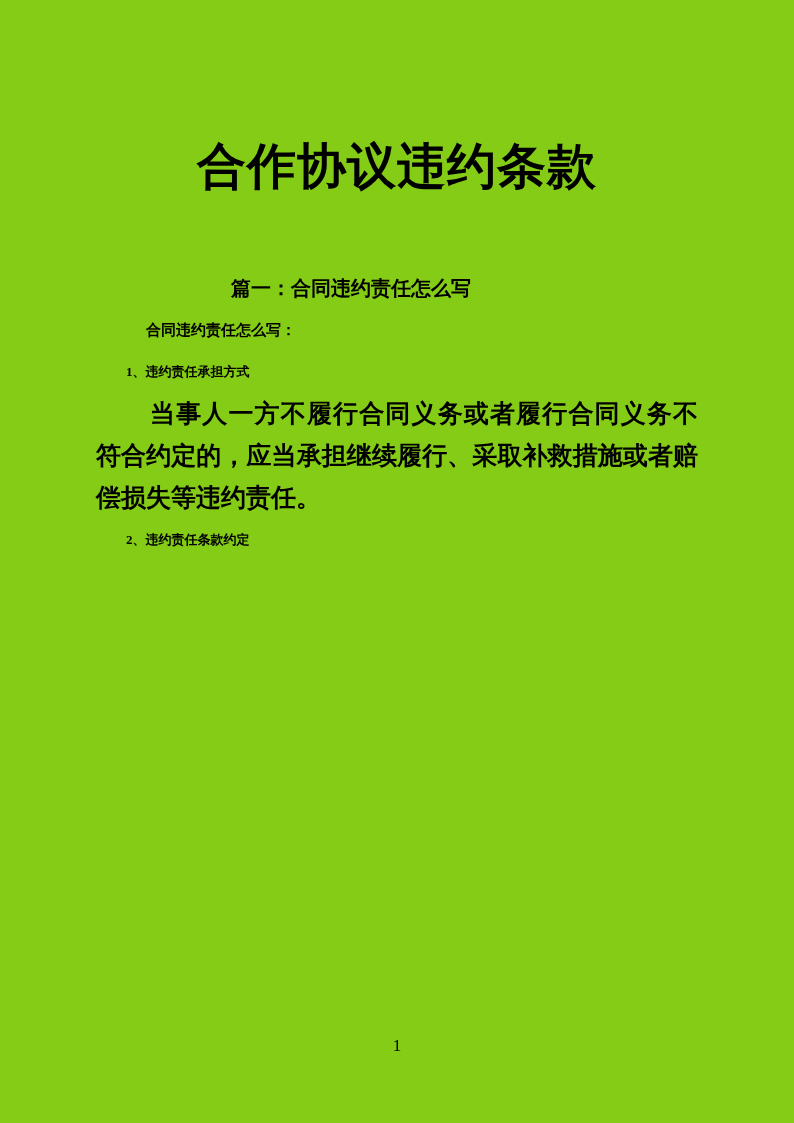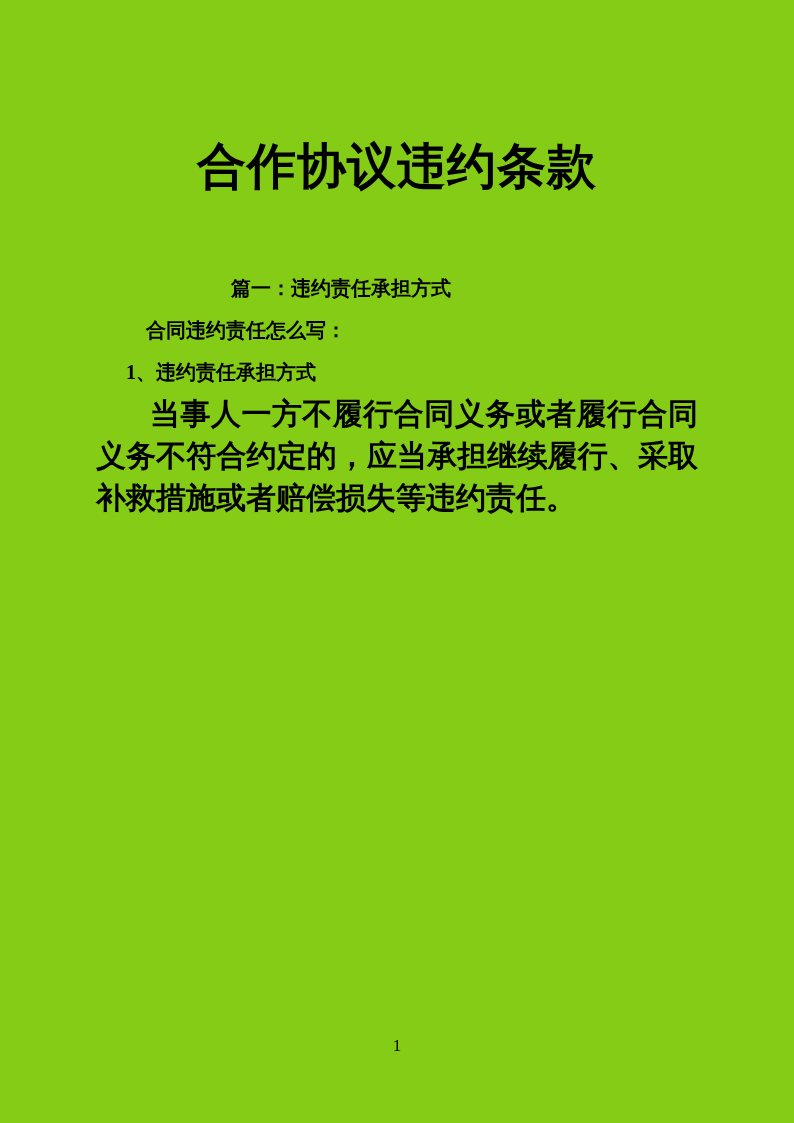--- a/index.html
+++ b/index.html
@@ -34,31 +34,31 @@
     margin: 0;
     font-weight: bold;
   }
   .chapter {
     margin-top: 67px !important;
     font-size: 20px;
     line-height: 42px;
     padding-left: 135px;
   }
   .intro {
-    font-size: 20px;
+    font-size: 15px;
     line-height: 42px;
     text-indent: 50px;
   }
   .sec-h {
-    font-size: 20px;
+    font-size: 13px;
     line-height: 42px;
     text-indent: 30px;
   }
   .para {
-    font-size: 30px;
+    font-size: 25px;
     line-height: 42px;
     text-align: justify;
     text-indent: 54px;
     letter-spacing: 0;
   }
   .page-num {
     position: absolute;
     top: 1036px;
     left: 0;
     right: 0;
@@ -70,28 +70,29 @@
 </style>
 </head>
 <body>
 
 <div class="page">
 
   <h1 class="doc-title">合作协议违约条款</h1>
 
   <div class="content">
 
-    <p class="chapter">篇一：违约责任承担方式</p>
+    <p class="chapter">篇一：合同违约责任怎么写</p>
 
     <p class="intro">合同违约责任怎么写：</p>
 
     <p class="sec-h">1、违约责任承担方式</p>
 
     <p class="para">当事人一方不履行合同义务或者履行合同义务不符合约定的，应当承担继续履行、采取补救措施或者赔偿损失等违约责任。</p>
 
+    <p class="sec-h">2、违约责任条款约定</p>
 
 
 
 
   </div>
 
   <div class="page-num">1</div>
 
 </div>
 

